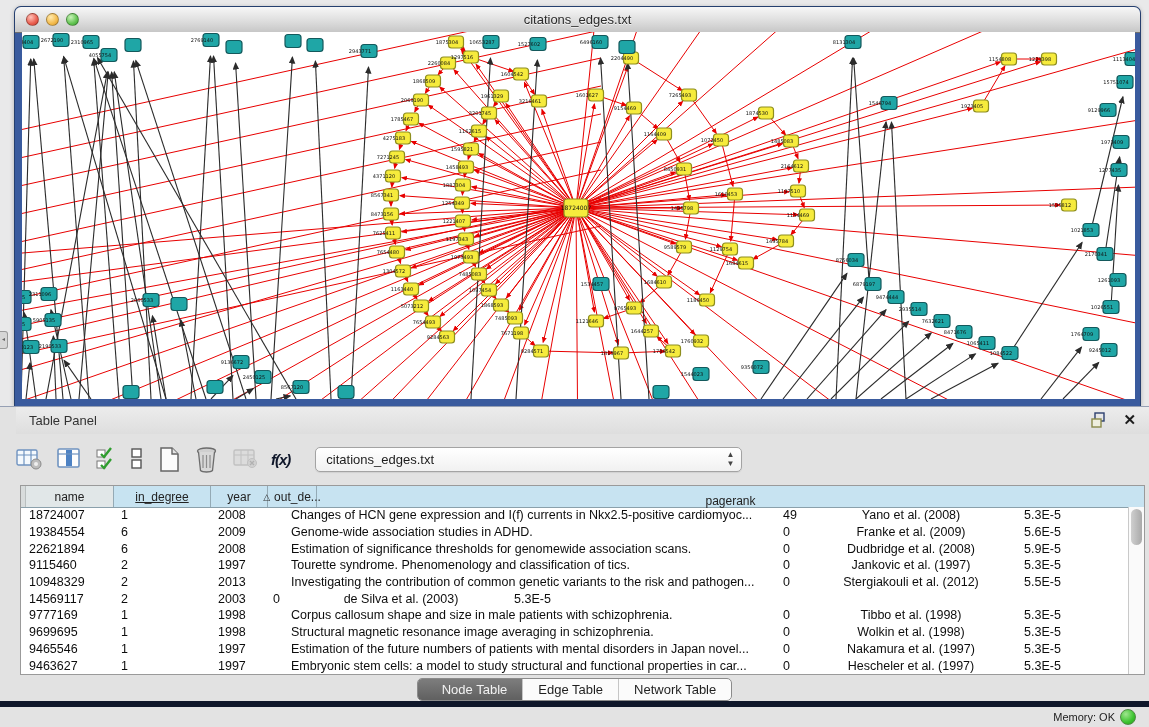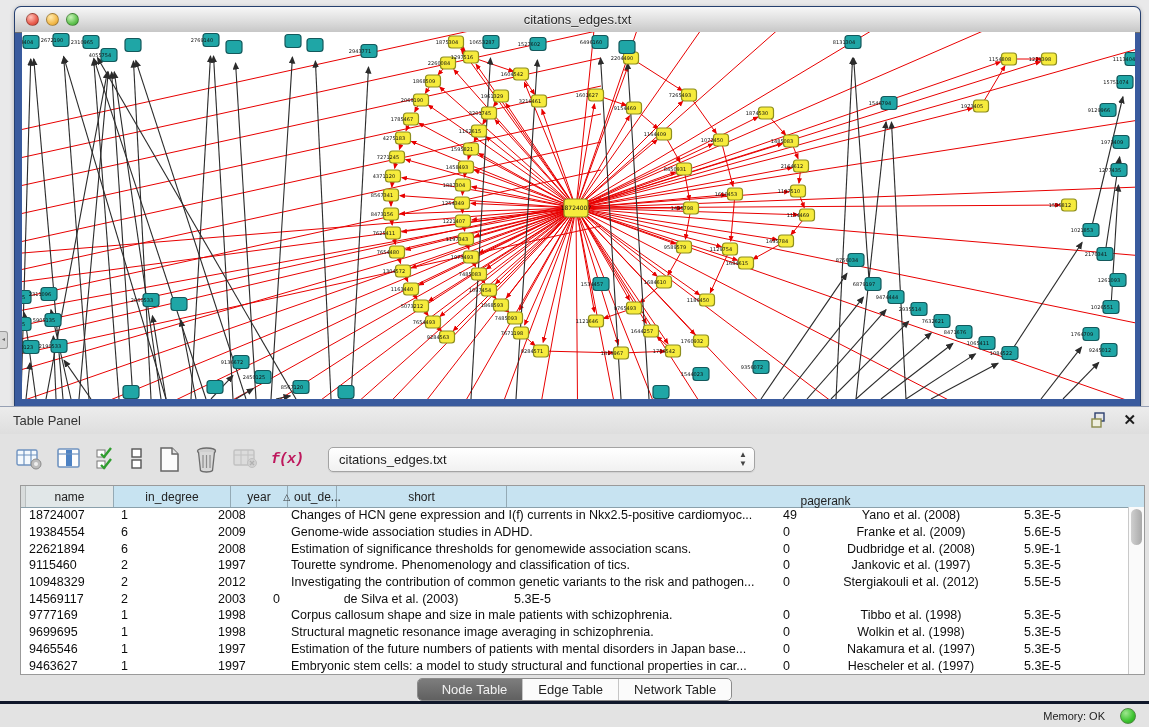--- a/index.html
+++ b/index.html
@@ -21,61 +21,61 @@
               font-size:13px;color:#2b2b2b;text-shadow:0 1px 0 rgba(255,255,255,.7);}
   .net-view{position:absolute;left:7px;top:25px;width:1113px;height:367px;background:#fff;overflow:hidden;}
   .net-view svg{display:block;}
 
   .edge-tab{position:absolute;left:0;top:331px;width:7px;height:16px;background:#d6d6d6;border:1px solid #9a9a9a;
             border-left:none;border-radius:0 3px 3px 0;font-size:6px;color:#666;line-height:15px;text-align:center;}
 
   
   .table-panel{position:absolute;left:0;top:406px;width:1149px;height:321px;background:#e2e2e2;
                border-top:1px solid #96a0b4;box-sizing:border-box;}
-  .tp-header{position:relative;height:27px;background:linear-gradient(#ececec,#dedede);}
+  .tp-header{position:relative;height:27px;background:linear-gradient(#ececec,#dedede);margin-left:16px;}
   .tp-title{position:absolute;left:13px;top:0;line-height:27px;font-size:13px;color:#333;}
   .tp-actions{position:absolute;right:13px;top:5px;display:flex;align-items:center;gap:15px;}
   .tp-float{width:17px;height:16px;}
   .tp-close{font-size:15px;font-weight:bold;color:#1c1c1c;line-height:16px;cursor:default;}
 
   .toolbar{position:absolute;left:0;top:27px;height:50px;display:flex;align-items:center;padding-left:16px;gap:13px;}
   .tb-icon{display:flex;align-items:center;justify-content:center;height:28px;}
-  .fx{font-family:Liberation Mono, monospace;font-style:italic;font-size:15px;color:#be185d;font-weight:bold;letter-spacing:-1px;}
+  .fx{font-family:Liberation Sans, sans-serif;font-style:italic;font-size:15px;color:#0f172a;font-weight:bold;letter-spacing:-1px;}
   .dropdown{position:relative;width:393px;height:23px;margin-left:12px;background:linear-gradient(#ffffff,#f1f1f1);
             border:1px solid #a3a3a3;border-radius:5px;display:flex;align-items:center;padding:0 22px 0 10px;
             font-size:13px;color:#1c1c1c;box-shadow:0 1px 1px rgba(0,0,0,.08);}
   .dd-arrows{position:absolute;right:7px;top:2px;display:flex;flex-direction:column;line-height:9px;
              font-size:8px;color:#444;}
 
   .table-wrap{position:absolute;left:20px;top:78px;width:1125px;height:190px;background:#fff;
               border:1px solid #9a9a9a;box-sizing:border-box;overflow:hidden;}
   .thead{display:flex;height:21px;background:#c7e3f1;border-bottom:1px solid #8aa0ab;}
   .th{display:flex;align-items:center;justify-content:center;font-size:12px;color:#222;
       border-right:1px solid #94aab5;box-sizing:border-box;gap:4px;}
   .th.gray{background:#e1e7e8;}
   .gut{width:4px;background:#d8dcdc;border-right:1px solid #b9bfbf;}
-  .w0{width:88px;}.w1{width:117px;}.w2{width:57px;}.w3{width:510px;}.w4{width:49px;}.w5{width:170px;}.w6{flex:1;border-right:none;margin-top:8px;}
+  .w0{width:88px;}.w1{width:97px;text-decoration:underline;}.w2{width:57px;}.w3{width:510px;}.w4{width:49px;}.w5{width:170px;}.w6{flex:1;border-right:none;margin-top:8px;}
   .sort-tri{font-size:9px;color:#333;}
   .tbody{position:absolute;left:0;top:21px;right:15px;bottom:0;}
   .tr{display:flex;height:16.7px;align-items:center;font-size:12.5px;color:#0d0d0d;white-space:nowrap;}
   .td{overflow:hidden;box-sizing:border-box;padding-left:8px;}
   .td.c0{width:92px;}.td.c1{width:97px;}.td.c2{width:57px;}.td.c3{width:510px;padding-left:24px;}
   .td.c4{width:49px;padding-left:6px;}.td.c5{width:170px;text-align:center;padding-left:0;}.td.c6{flex:1;padding-left:28px;}
   .vscroll{position:absolute;right:0;top:21px;bottom:0;width:15px;background:#fafafa;border-left:1px solid #c9c9c9;}
   .vthumb{margin:2px;height:36px;border-radius:6px;background:linear-gradient(90deg,#cfcfcf,#a9a9a9);}
 
   .tabs{position:absolute;left:0;top:271px;width:100%;display:flex;justify-content:center;}
   .seg{display:flex;height:21px;border:1px solid #8b8b8b;border-radius:5px;overflow:hidden;
        background:#fbfbfb;box-shadow:0 1px 0 rgba(255,255,255,.7);}
   .seg .tab{display:flex;align-items:center;padding:0 15px;font-size:13px;color:#1f1f1f;border-left:1px solid #c6c6c6;}
   .seg .tab:first-child{border-left:none;padding-left:24px;}
   .seg .tab.selected{background:linear-gradient(#7d7d7d,#606060);color:#f2f2f2;}
 
-  .statusbar{position:absolute;left:0;bottom:0;width:100%;height:26px;background:#e3e3e3;border-top:3px solid #0f172a;
-             box-sizing:border-box;display:flex;justify-content:flex-end;align-items:center;gap:15px;
+  .statusbar{position:absolute;left:0;bottom:0;width:100%;height:26px;background:#e3e3e3;border-top:6px solid #0f172a;
+             box-sizing:border-box;display:flex;justify-content:flex-end;align-items:center;gap:5px;
              padding-right:13px;font-size:11px;color:#222;}
   .mem-dot{width:14px;height:14px;border-radius:50%;border:1px solid #4e8a42;
            background:radial-gradient(circle at 35% 30%,#9fe68f,#3cc32f 60%,#259a1c);}
 </style>
 </head>
 <body>
 
 <div class="net-window">
   <div class="titlebar">
     <div class="traffic">
@@ -633,23 +633,20 @@
       <div class="th w1">
           <span>in_degree</span>
         </div>
       <div class="th w2">
           <span>year</span>
         </div>
       <div class="th w4">
           <span class="sort-tri">△</span>
           <span>out_de...</span>
         </div>
-      <div class="th w5">
-          <span>short</span>
-        </div>
       <div class="th w6">
           <span>pagerank</span>
         </div>
     </div>
     <div class="tbody" id="tbody">
         <div class="tr">
           <div class="td c0">18724007</div>
           <div class="td c1">1</div>
           <div class="td c2">2008</div>
           <div class="td c3">Changes of HCN gene expression and I(f) currents in Nkx2.5-positive cardiomyoc...</div>
@@ -666,35 +663,35 @@
           <div class="td c5">Franke et al. (2009)</div>
           <div class="td c6">5.6E-5</div>
         </div>
         <div class="tr">
           <div class="td c0">22621894</div>
           <div class="td c1">6</div>
           <div class="td c2">2008</div>
           <div class="td c3">Estimation of significance thresholds for genomewide association scans.</div>
           <div class="td c4">0</div>
           <div class="td c5">Dudbridge et al. (2008)</div>
-          <div class="td c6">5.9E-1</div>
+          <div class="td c6">5.9E-5</div>
         </div>
         <div class="tr">
           <div class="td c0">9115460</div>
           <div class="td c1">2</div>
           <div class="td c2">1997</div>
           <div class="td c3">Tourette syndrome. Phenomenology and classification of tics.</div>
           <div class="td c4">0</div>
           <div class="td c5">Jankovic et al. (1997)</div>
           <div class="td c6">5.3E-5</div>
         </div>
         <div class="tr">
           <div class="td c0">10948329</div>
           <div class="td c1">2</div>
-          <div class="td c2">2012</div>
+          <div class="td c2">2013</div>
           <div class="td c3">Investigating the contribution of common genetic variants to the risk and pathogen...</div>
           <div class="td c4">0</div>
           <div class="td c5">Stergiakouli et al. (2012)</div>
           <div class="td c6">5.5E-5</div>
         </div>
         <div class="tr">
           <div class="td c0">14569117</div>
           <div class="td c1">2</div>
           <div class="td c2">2003</div>
           <div class="td c4">0</div>
@@ -716,21 +713,21 @@
           <div class="td c2">1998</div>
           <div class="td c3">Structural magnetic resonance image averaging in schizophrenia.</div>
           <div class="td c4">0</div>
           <div class="td c5">Wolkin et al. (1998)</div>
           <div class="td c6">5.3E-5</div>
         </div>
         <div class="tr">
           <div class="td c0">9465546</div>
           <div class="td c1">1</div>
           <div class="td c2">1997</div>
-          <div class="td c3">Estimation of the future numbers of patients with mental disorders in Japan base...</div>
+          <div class="td c3">Estimation of the future numbers of patients with mental disorders in Japan novel...</div>
           <div class="td c4">0</div>
           <div class="td c5">Nakamura et al. (1997)</div>
           <div class="td c6">5.3E-5</div>
         </div>
         <div class="tr">
           <div class="td c0">9463627</div>
           <div class="td c1">1</div>
           <div class="td c2">1997</div>
           <div class="td c3">Embryonic stem cells: a model to study structural and functional properties in car...</div>
           <div class="td c4">0</div>

